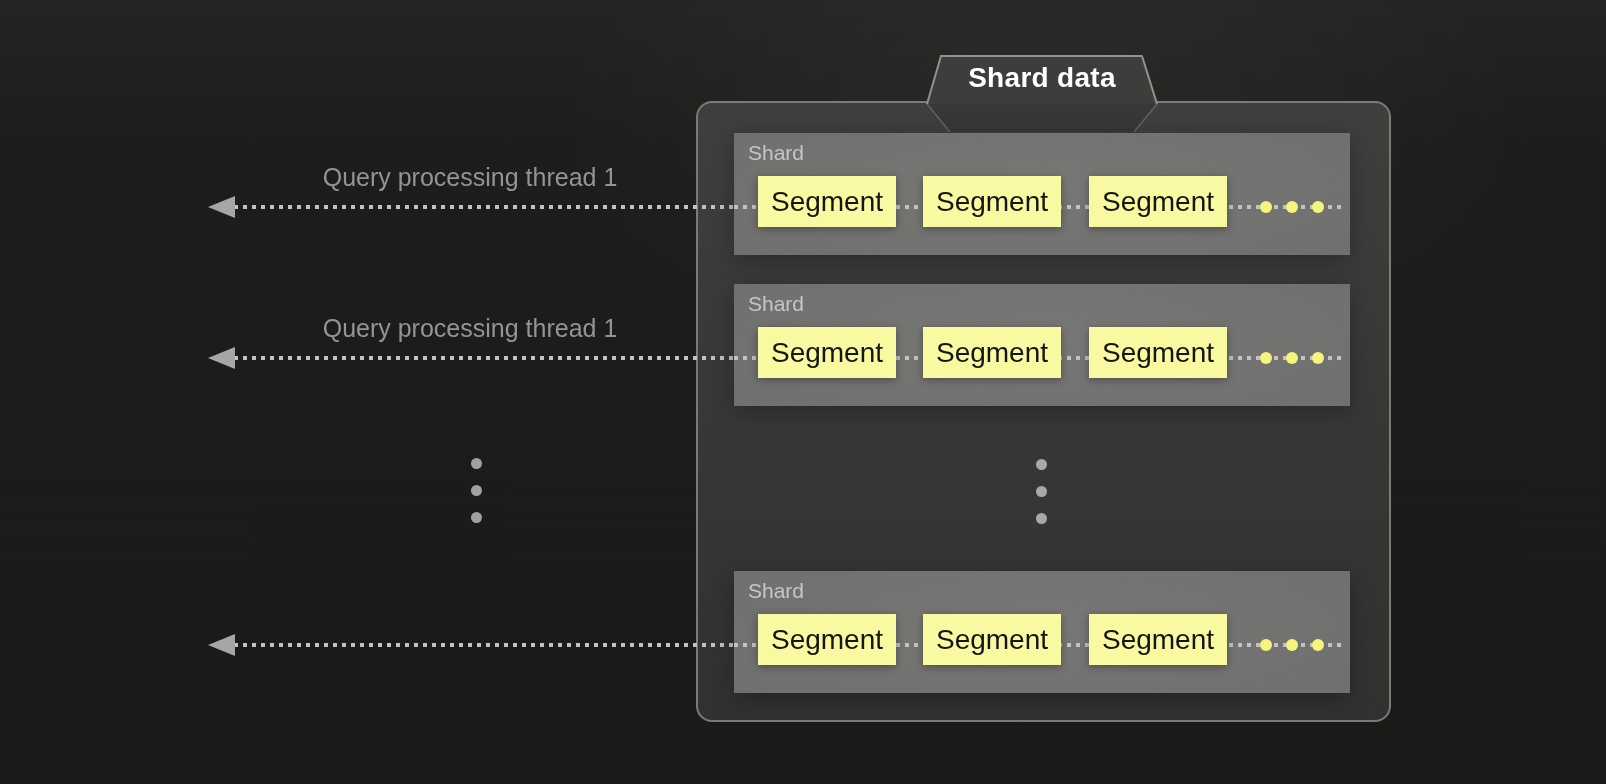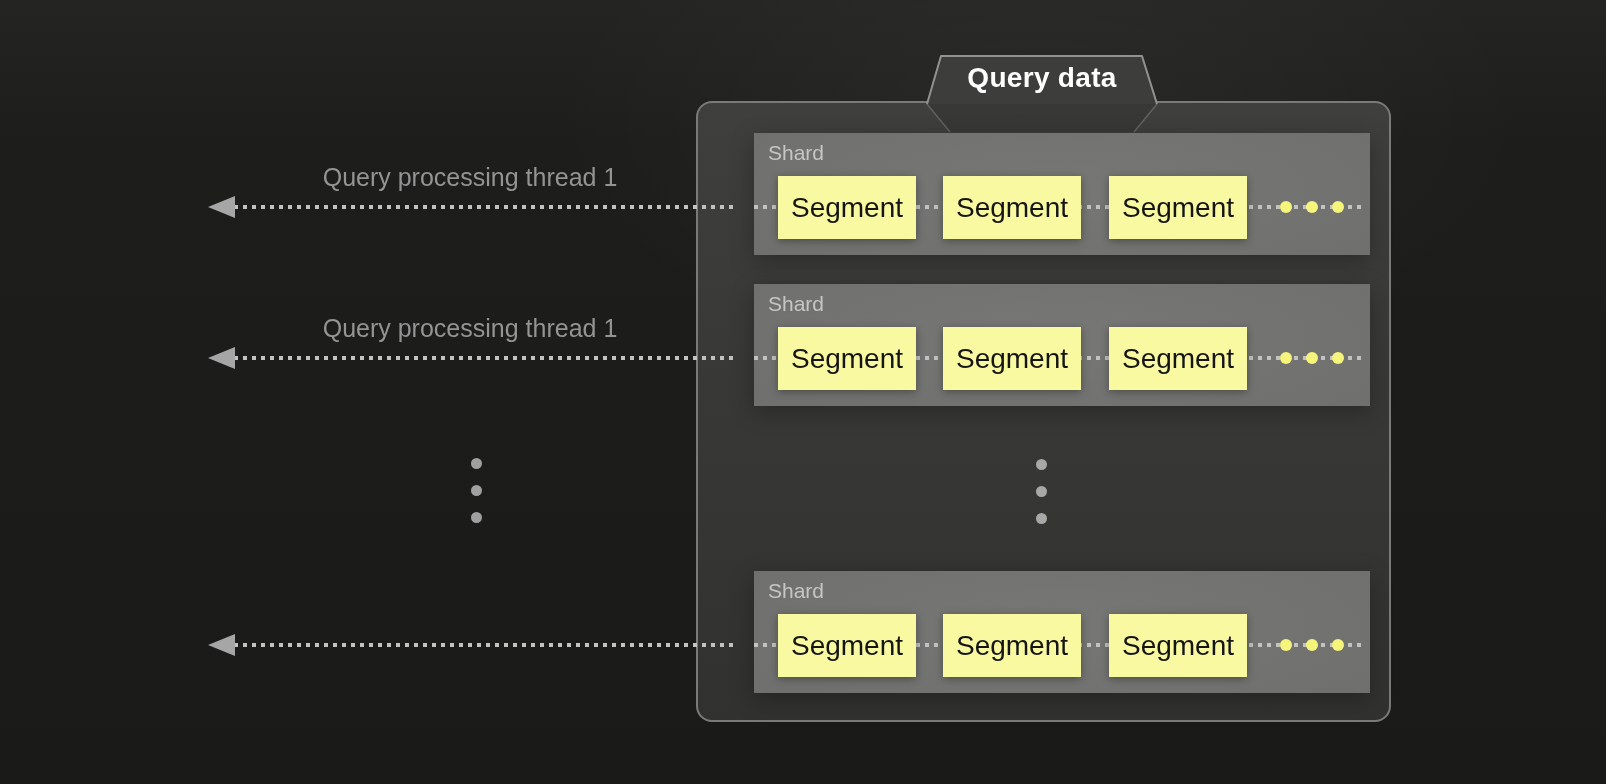--- a/index.html
+++ b/index.html
@@ -27,35 +27,35 @@
   .tab-ext-fill{fill:rgba(0,0,0,0.10);}
   .tab-ext-stroke{fill:none;stroke:rgba(145,145,142,0.45);stroke-width:1.5;}
   .tab-label{
     position:absolute;left:912px;top:62px;width:260px;
     text-align:center;
     color:var(--tab-text,#ffffff);
     font-size:28px;font-weight:700;letter-spacing:0.3px;
   }
   
   .shard{
-    position:absolute;left:754px;width:616px;height:122px;
+    position:absolute;left:734px;width:616px;height:122px;
     background:radial-gradient(ellipse 120% 160% at 50% 45%, #777775 0%, #6d6d6b 70%, #686866 100%);
     box-shadow:0 6px 22px rgba(0,0,0,0.28);
   }
   .shard-label{
     position:absolute;left:14px;top:8px;
     color:var(--shard-label,#c6c6c6);
     font-size:21px;z-index:2;
   }
   .shard-line{
     position:absolute;left:0;top:72px;width:609px;height:4px;z-index:1;
     background:repeating-linear-gradient(90deg,var(--dash,#c2c2c2) 0 4px, transparent 4px 9px);
   }
   .segment{
-    position:absolute;top:43px;width:138px;height:63px;z-index:2;
+    position:absolute;top:43px;width:138px;height:51px;z-index:2;
     background:var(--segment-fill,#f9f9a1);
     color:var(--segment-text,#151515);
     display:flex;align-items:center;justify-content:center;
     font-size:28px;
     box-shadow:0 2px 8px rgba(0,0,0,0.35);
   }
   .seg1{left:24px;} .seg2{left:189px;} .seg3{left:355px;}
   .yellow-dots{
     position:absolute;left:526px;top:68px;z-index:3;
     display:flex;gap:14px;
@@ -104,21 +104,21 @@
 <div class="canvas">
 
   <div class="panel"></div>
 
   <svg class="tab-svg" viewBox="0 0 1606 784">
     <polygon class="tab-ext-fill" points="927,104 1157,104 1134,132 950,132"></polygon>
     <path class="tab-ext-stroke" d="M927,104 L950,132 M1157,104 L1134,132"></path>
     <polygon class="tab-fill" points="927,104 941,56 1142,56 1157,104"></polygon>
     <path class="tab-stroke" d="M927,104 L941,56 L1142,56 L1157,104"></path>
   </svg>
-  <div class="tab-label">Query data</div>
+  <div class="tab-label">Shard data</div>
 
   <div class="thread-line line1"></div>
   <div class="arrow-head head1"></div>
   <div class="thread-label lab1">Query processing thread 1</div>
 
   <div class="thread-line line2"></div>
   <div class="arrow-head head2"></div>
   <div class="thread-label lab2">Query processing thread 1</div>
 
   <div class="thread-line line3"></div>

